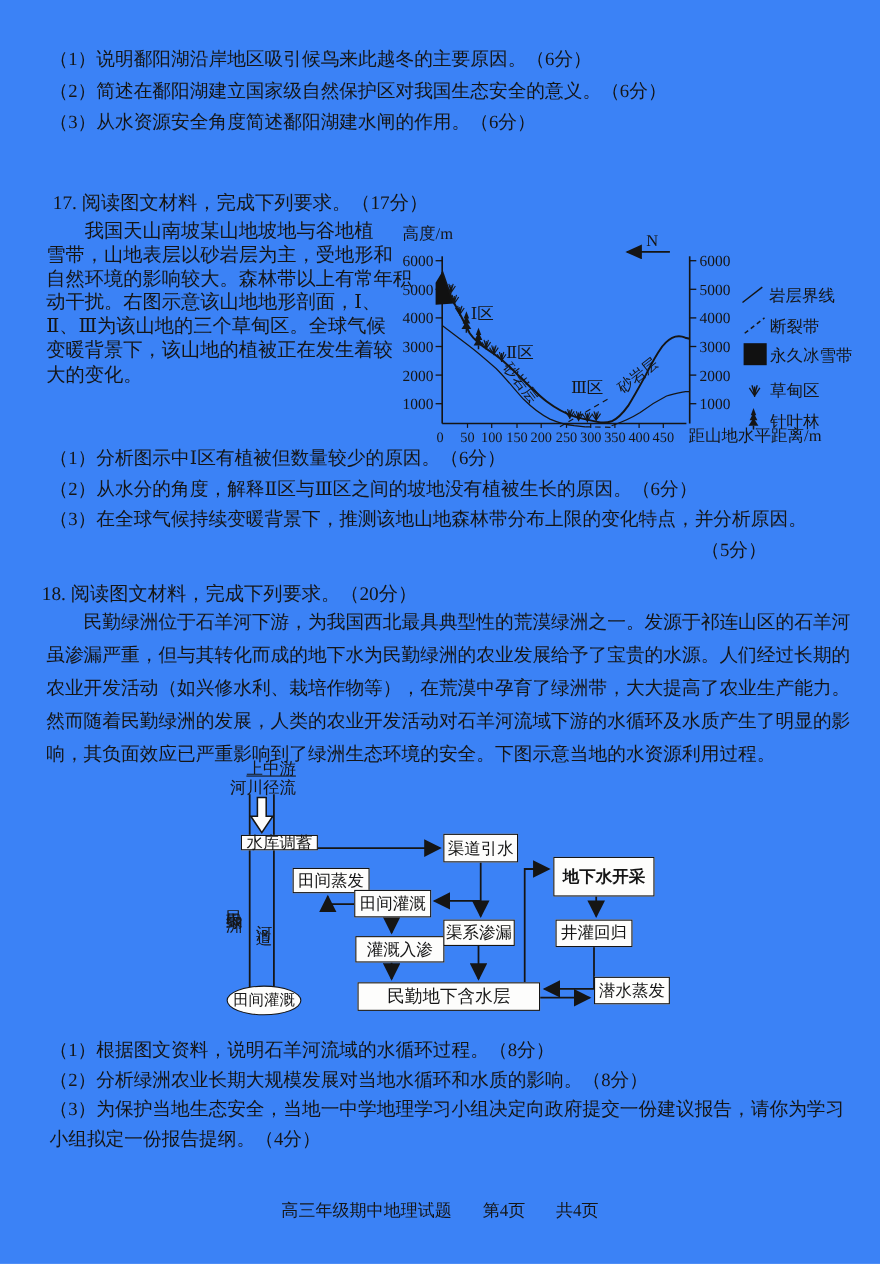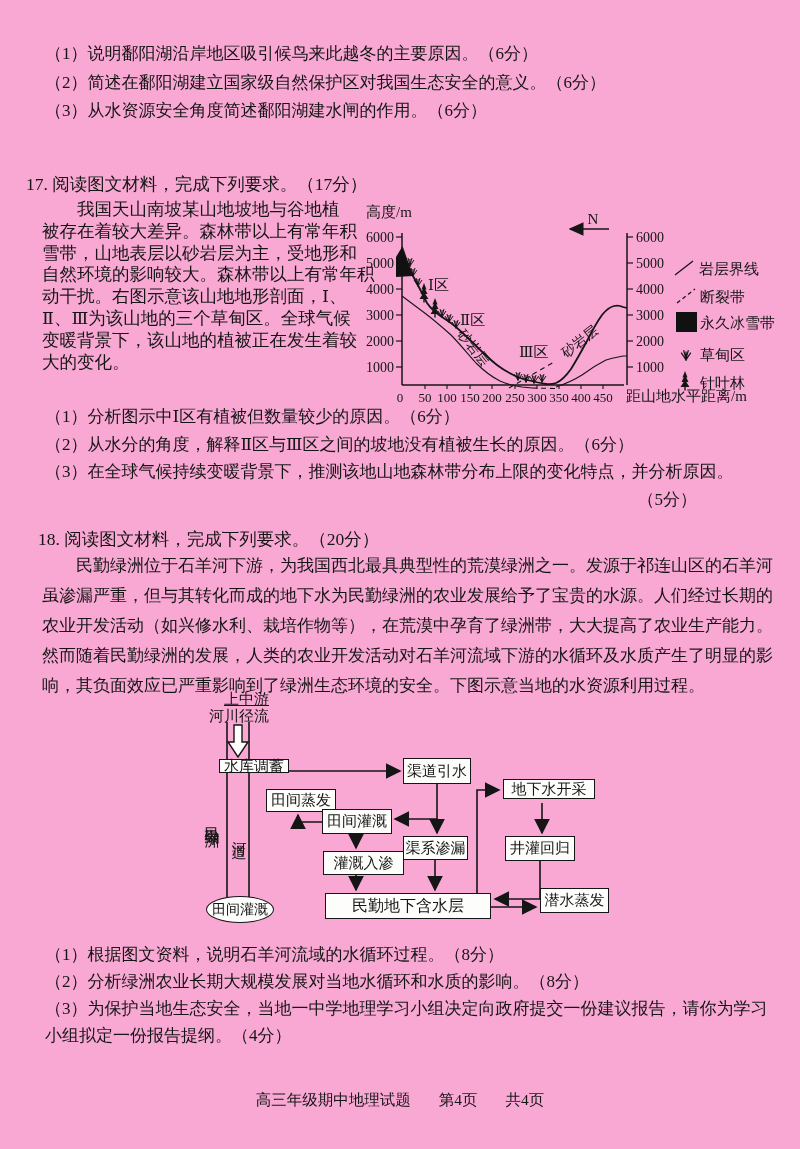--- a/index.html
+++ b/index.html
@@ -1,18 +1,18 @@
 <!DOCTYPE html>
 <html><head>
 <meta charset="utf-8">
 <style>
   * { margin:0; padding:0; box-sizing:border-box; }
   html,body { width:800px; height:1149px; background:#fff; overflow:hidden; }
   body { font-family:"Liberation Serif","DejaVu Serif",serif; color:#151515; }
-  .page { position:relative; width:800px; height:1149px; background:#f9a8d4; }
+  .page { position:relative; width:800px; height:1149px; background:#3b82f6; }
   .abs { position:absolute; }
   .qline { font-size:17px; line-height:28.5px; white-space:nowrap; }
   .q17line { font-size:17.5px; line-height:21.8px; white-space:nowrap; }
   .q18line { font-size:17px; line-height:30px; white-space:nowrap; }
   .indent { padding-left:2em; }
   .hdr { font-size:17.5px; white-space:nowrap; }
   svg { font-family:"Liberation Serif","DejaVu Serif",serif; }
   svg text { fill:#151515; }
   
   .fc { position:absolute; left:165px; top:688px; width:478px; height:250px; }
@@ -35,25 +35,24 @@
 <body>
 
 <div class="page">
 
   <div class="abs" style="left:45px; top:40px;">
     <div class="qline">（1）说明鄱阳湖沿岸地区吸引候鸟来此越冬的主要原因。（6分）</div>
     <div class="qline">（2）简述在鄱阳湖建立国家级自然保护区对我国生态安全的意义。（6分）</div>
     <div class="qline">（3）从水资源安全角度简述鄱阳湖建水闸的作用。（6分）</div>
   </div>
 
-  <div class="abs hdr" style="left:26px; top:172px;text-align:center;">17. 阅读图文材料，完成下列要求。（17分）</div>
+  <div class="abs hdr" style="left:48px; top:172px;text-align:center;">17. 阅读图文材料，完成下列要求。（17分）</div>
 
   <div class="abs" style="left:42px; top:199px; width:320px;">
     <div class="q17line indent">我国天山南坡某山地坡地与谷地植</div>
-    <div class="q17line">被存在着较大差异。森林带以上有常年积</div>
     <div class="q17line">雪带，山地表层以砂岩层为主，受地形和</div>
     <div class="q17line">自然环境的影响较大。森林带以上有常年积</div>
     <div class="q17line">动干扰。右图示意该山地地形剖面，Ⅰ、</div>
     <div class="q17line">Ⅱ、Ⅲ为该山地的三个草甸区。全球气候</div>
     <div class="q17line">变暖背景下，该山地的植被正在发生着较</div>
     <div class="q17line">大的变化。</div>
   </div>
 
   <div class="abs" style="left:360px; top:195px; width:440px; height:215px;">
     <svg width="440" height="215" viewBox="0 0 440 215">
@@ -239,21 +238,21 @@
     <div class="fc-top" style="left:59px; top:2px;text-decoration:underline;">上中游</div>
     <div class="fc-top" style="left:44px; top:19px;">河川径流</div>
 
     <div class="fbox" style="left:54px; top:71px; width:70px; height:14px;">水库调蓄</div>
     <div class="fbox" style="left:238px; top:70px; width:68px; height:26px;">渠道引水</div>
     <div class="fbox" style="left:101px; top:101px; width:70px; height:23px;">田间蒸发</div>
     <div class="fbox" style="left:157px; top:121px; width:70px; height:25px;">田间灌溉</div>
     <div class="fbox" style="left:158px; top:163px; width:81px; height:24px;">灌溉入渗</div>
     <div class="fbox" style="left:238px; top:148px; width:65px; height:24px;">渠系渗漏</div>
     <div class="fbox" style="left:160px; top:205px; width:166px; height:26px; font-size:16px;">民勤地下含水层</div>
-    <div class="fbox" style="left:338px; top:91px; width:92px; height:20px;">地下水开采</div>
+    <div class="fbox" style="left:338px; top:91px; width:92px; height:36px;font-weight:bold;">地下水开采</div>
     <div class="fbox" style="left:340px; top:148px; width:70px; height:25px;">井灌回归</div>
     <div class="fbox" style="left:375px; top:200px; width:69px; height:25px;">潜水蒸发</div>
 
     <div class="vtext" style="left:37px; top:127px;">民勤绿洲</div>
     <div class="vtext" style="left:64px; top:141px; letter-spacing:4px;">河道</div>
 
     <div class="foval" style="left:41px; top:208px; width:68px; height:27px;">田间灌溉</div>
   </div>
 
   <div class="abs" style="left:45px; top:941px; width:735px;">

